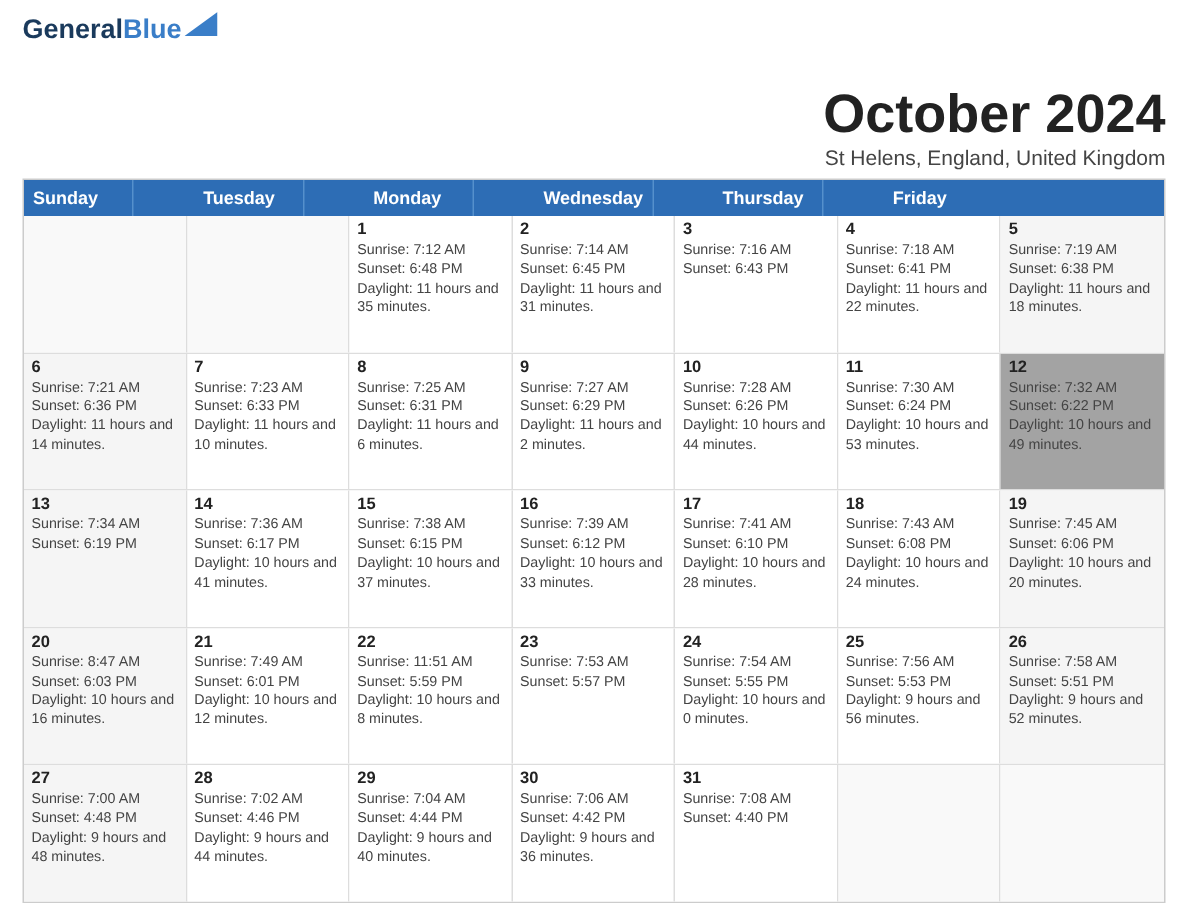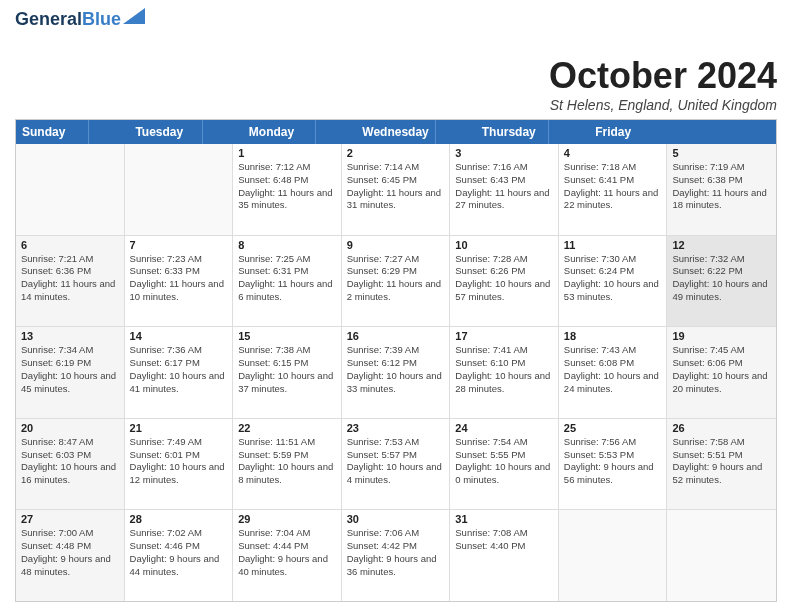--- a/index.html
+++ b/index.html
@@ -33,21 +33,20 @@
     }
     .month-title {
       font-size: 36px;
       font-weight: bold;
       color: #222;
       margin-top: 45px;
     }
     .location {
       font-size: 14px;
       color: #444;
-      font-style: italic;
     }
     .calendar {
       flex: 1;
       display: flex;
       flex-direction: column;
       border: 1px solid #ccc;
     }
     .cal-header {
       display: grid;
       grid-template-columns: repeat(7, 1fr);
@@ -139,21 +138,20 @@
           <div class="cal-cell">
             <div class="day-num">2</div>
             <div class="cell-line">Sunrise: 7:14 AM</div>
             <div class="cell-line">Sunset: 6:45 PM</div>
             <div class="cell-line">Daylight: 11 hours and 31 minutes.</div>
           </div>
           <div class="cal-cell">
             <div class="day-num">3</div>
             <div class="cell-line">Sunrise: 7:16 AM</div>
             <div class="cell-line">Sunset: 6:43 PM</div>
-            <div class="cell-line">Daylight: 11 hours and 27 minutes.</div>
           </div>
           <div class="cal-cell">
             <div class="day-num">4</div>
             <div class="cell-line">Sunrise: 7:18 AM</div>
             <div class="cell-line">Sunset: 6:41 PM</div>
             <div class="cell-line">Daylight: 11 hours and 22 minutes.</div>
           </div>
           <div class="cal-cell" style="background: rgb(245, 245, 245);">
             <div class="day-num">5</div>
             <div class="cell-line">Sunrise: 7:19 AM</div>
@@ -183,41 +181,40 @@
           <div class="cal-cell">
             <div class="day-num">9</div>
             <div class="cell-line">Sunrise: 7:27 AM</div>
             <div class="cell-line">Sunset: 6:29 PM</div>
             <div class="cell-line">Daylight: 11 hours and 2 minutes.</div>
           </div>
           <div class="cal-cell">
             <div class="day-num">10</div>
             <div class="cell-line">Sunrise: 7:28 AM</div>
             <div class="cell-line">Sunset: 6:26 PM</div>
-            <div class="cell-line">Daylight: 10 hours and 57 minutes.</div>
+            <div class="cell-line">Daylight: 10 hours and 44 minutes.</div>
           </div>
           <div class="cal-cell">
             <div class="day-num">11</div>
             <div class="cell-line">Sunrise: 7:30 AM</div>
             <div class="cell-line">Sunset: 6:24 PM</div>
             <div class="cell-line">Daylight: 10 hours and 53 minutes.</div>
           </div>
-          <div class="cal-cell" style="background: #e5e5e5;">
+          <div class="cal-cell" style="background: #a3a3a3;">
             <div class="day-num">12</div>
             <div class="cell-line">Sunrise: 7:32 AM</div>
             <div class="cell-line">Sunset: 6:22 PM</div>
             <div class="cell-line">Daylight: 10 hours and 49 minutes.</div>
           </div>
         </div>
         <div class="cal-row">
           <div class="cal-cell" style="background: rgb(245, 245, 245);">
             <div class="day-num">13</div>
             <div class="cell-line">Sunrise: 7:34 AM</div>
             <div class="cell-line">Sunset: 6:19 PM</div>
-            <div class="cell-line">Daylight: 10 hours and 45 minutes.</div>
           </div>
           <div class="cal-cell">
             <div class="day-num">14</div>
             <div class="cell-line">Sunrise: 7:36 AM</div>
             <div class="cell-line">Sunset: 6:17 PM</div>
             <div class="cell-line">Daylight: 10 hours and 41 minutes.</div>
           </div>
           <div class="cal-cell">
             <div class="day-num">15</div>
             <div class="cell-line">Sunrise: 7:38 AM</div>
@@ -265,21 +262,20 @@
           <div class="cal-cell">
             <div class="day-num">22</div>
             <div class="cell-line">Sunrise: 11:51 AM</div>
             <div class="cell-line">Sunset: 5:59 PM</div>
             <div class="cell-line">Daylight: 10 hours and 8 minutes.</div>
           </div>
           <div class="cal-cell">
             <div class="day-num">23</div>
             <div class="cell-line">Sunrise: 7:53 AM</div>
             <div class="cell-line">Sunset: 5:57 PM</div>
-            <div class="cell-line">Daylight: 10 hours and 4 minutes.</div>
           </div>
           <div class="cal-cell">
             <div class="day-num">24</div>
             <div class="cell-line">Sunrise: 7:54 AM</div>
             <div class="cell-line">Sunset: 5:55 PM</div>
             <div class="cell-line">Daylight: 10 hours and 0 minutes.</div>
           </div>
           <div class="cal-cell">
             <div class="day-num">25</div>
             <div class="cell-line">Sunrise: 7:56 AM</div>

